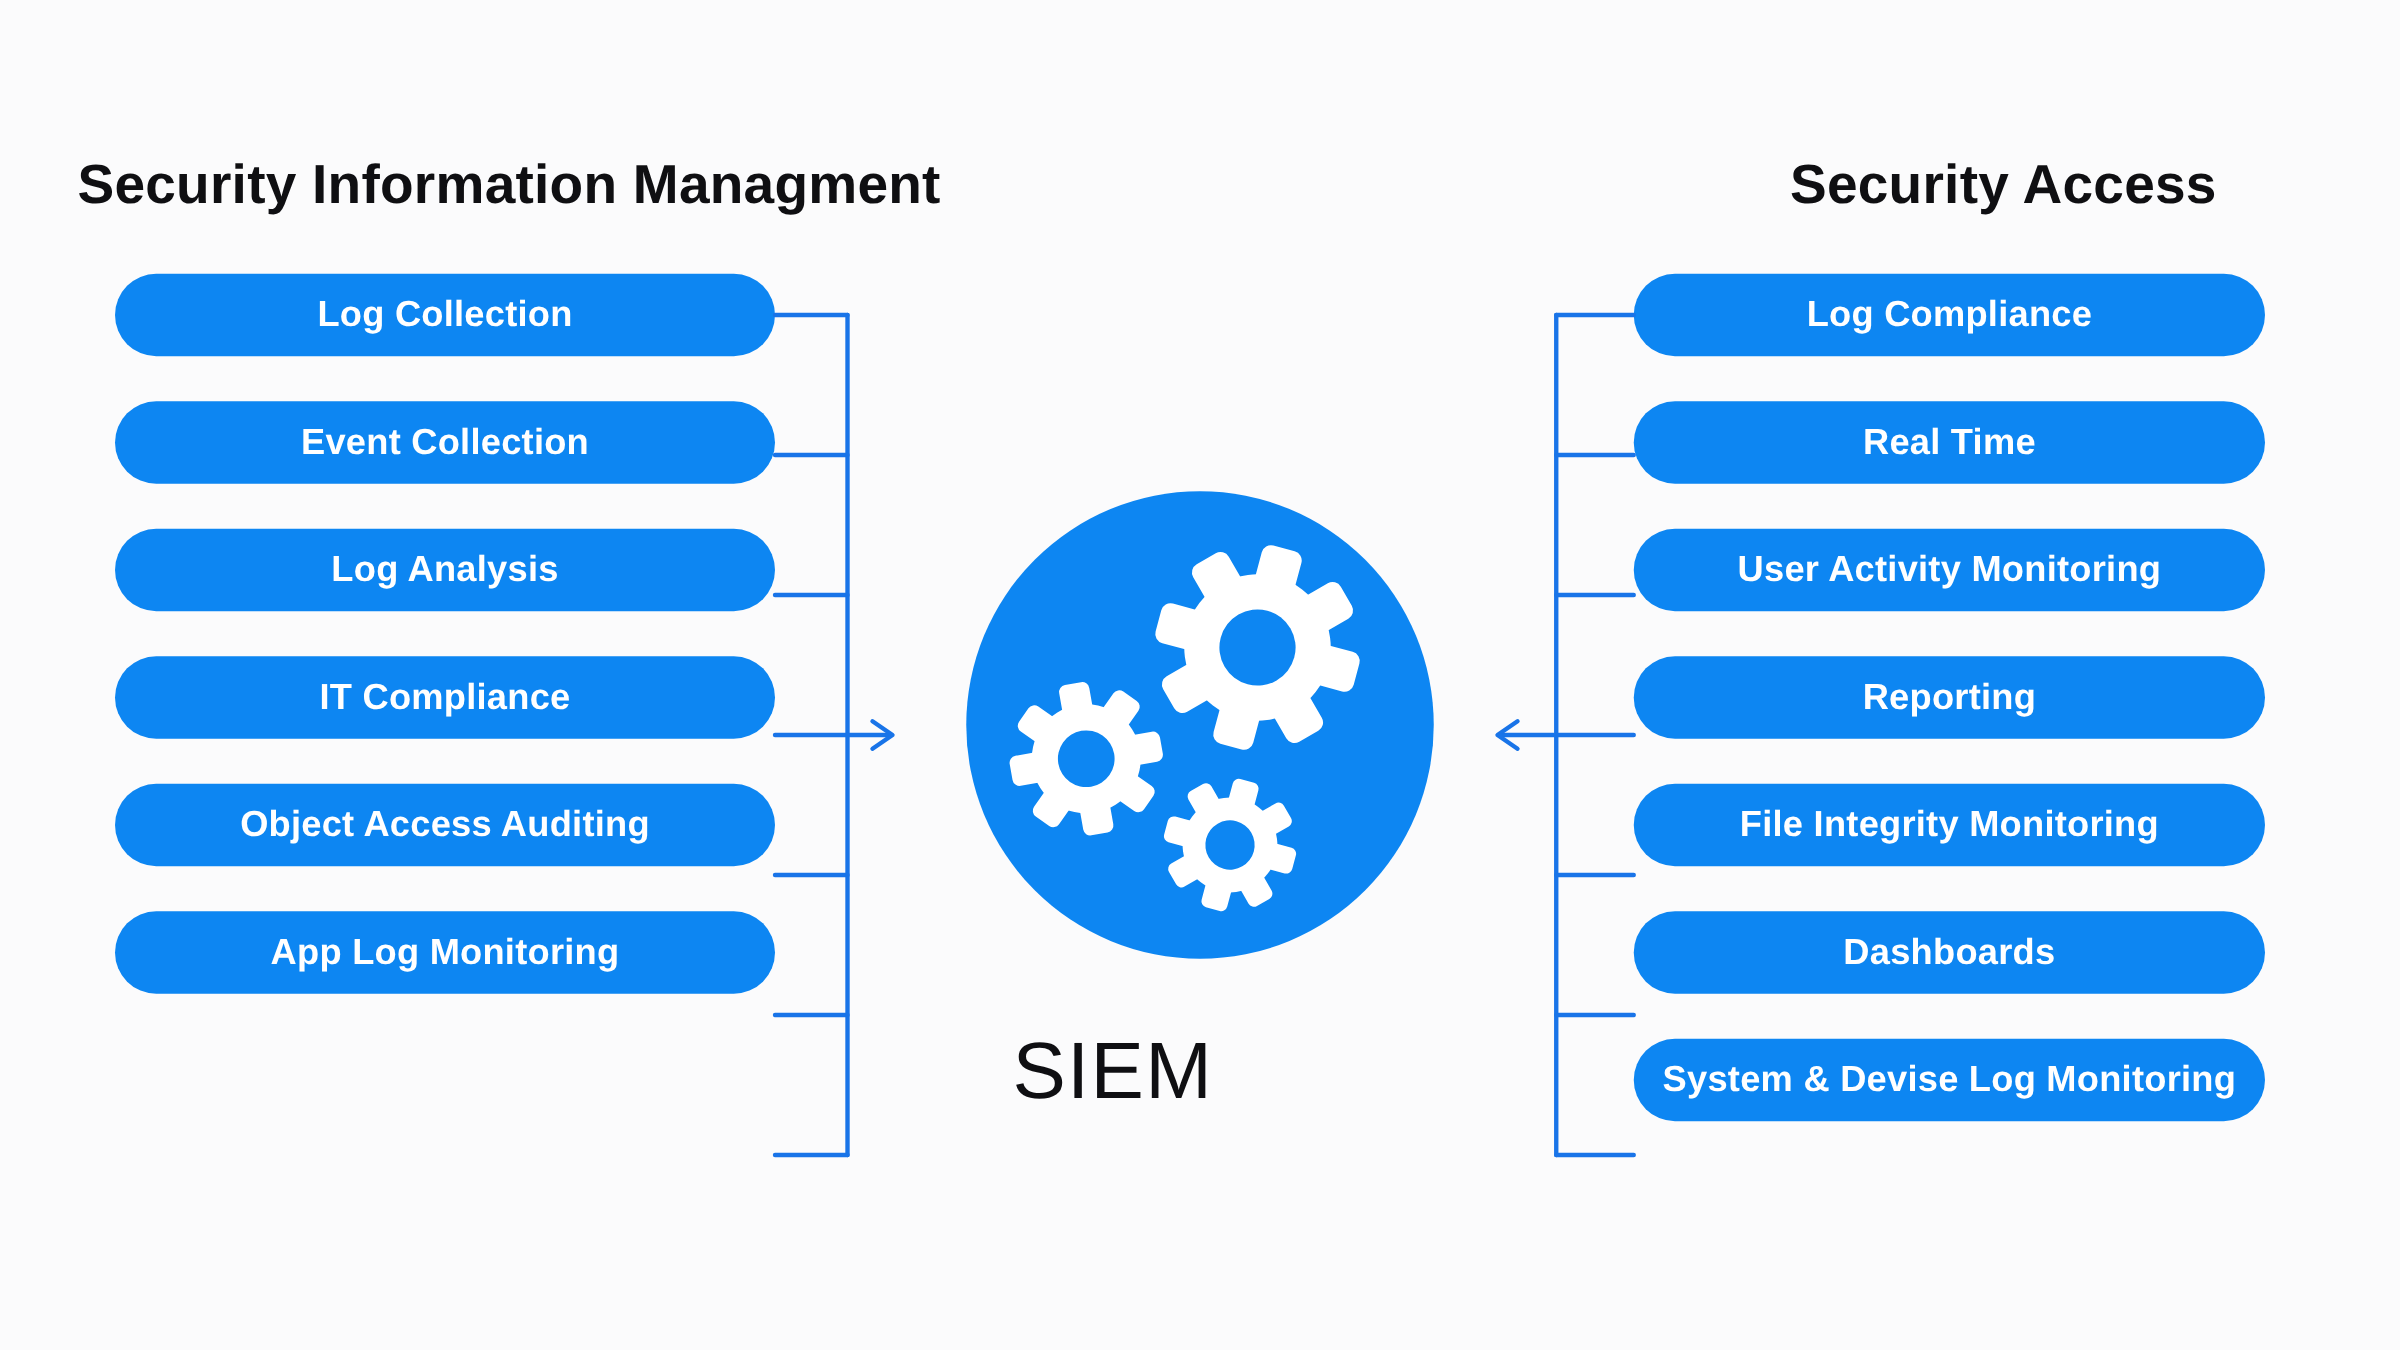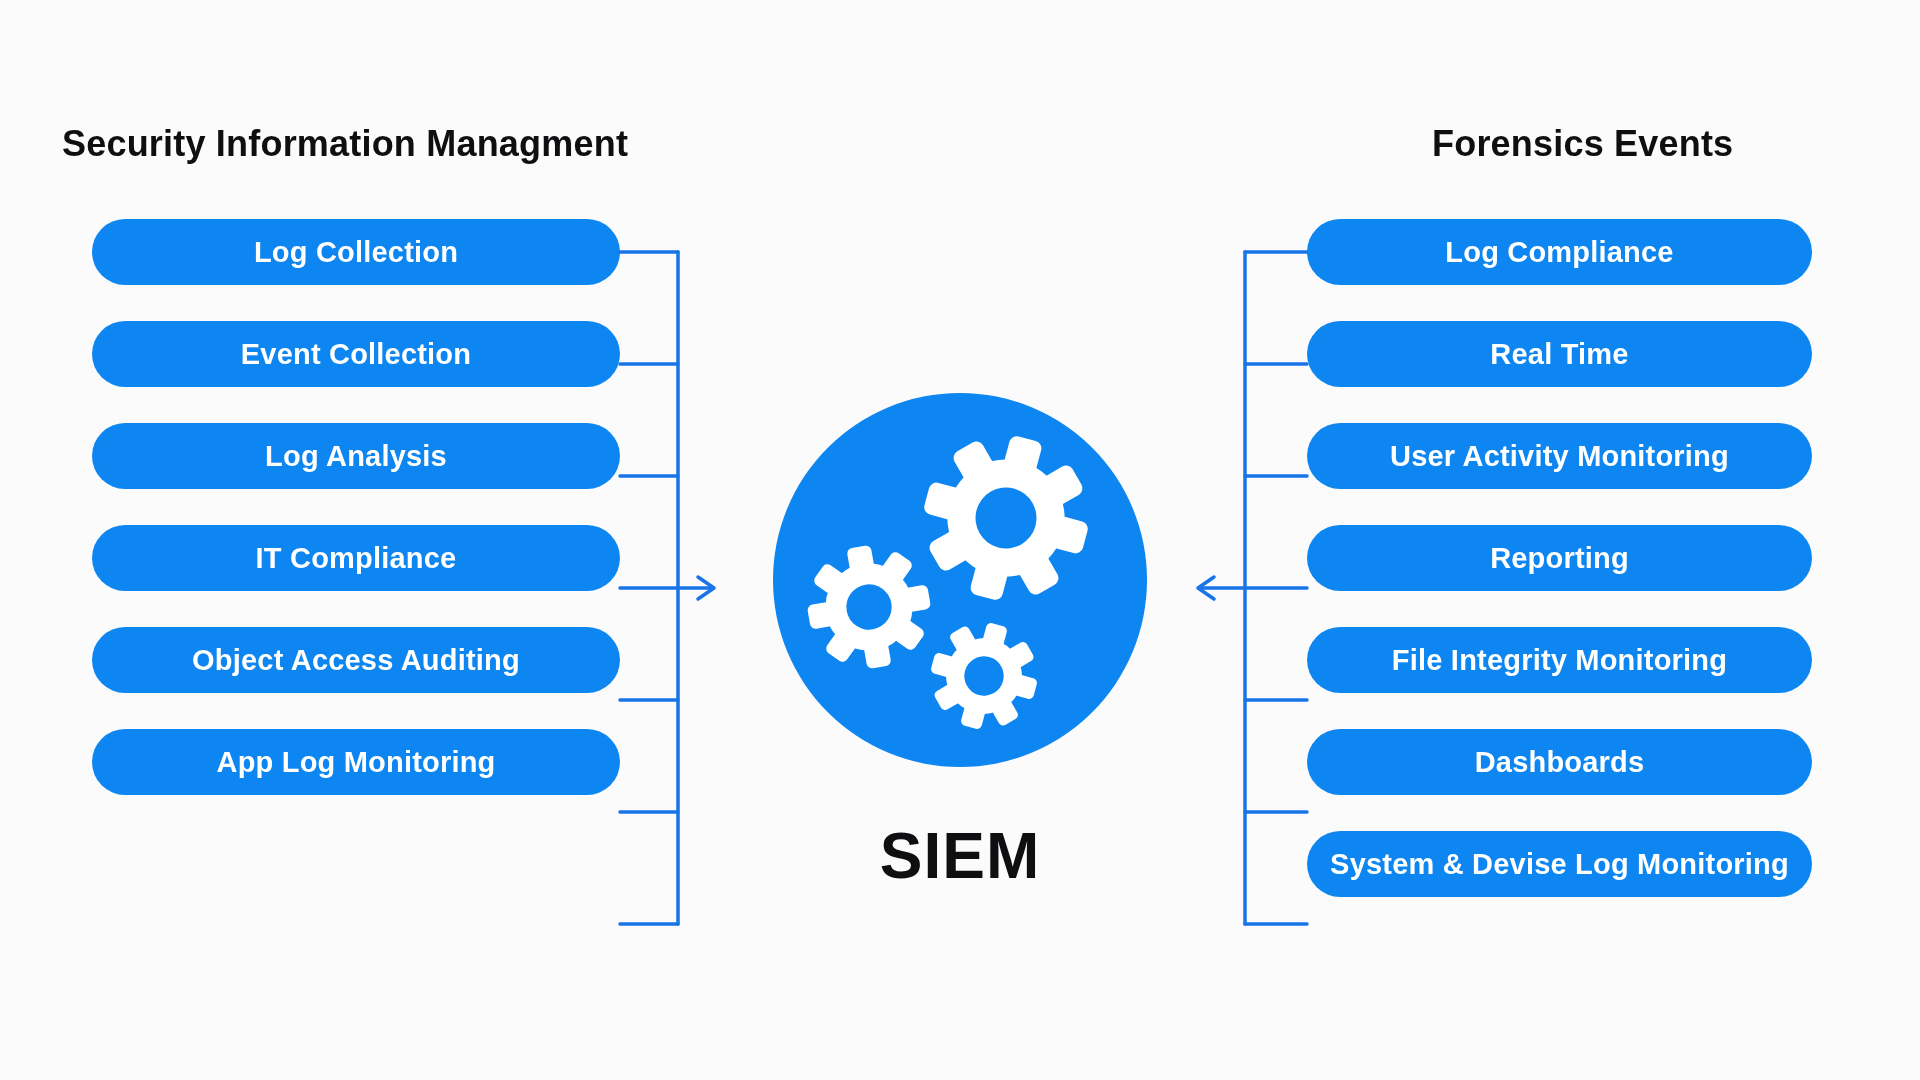--- a/index.html
+++ b/index.html
@@ -16,21 +16,21 @@
   }
   .canvas{
     position:relative;
     width:1920px;height:1080px;
     background:var(--background);
     overflow:hidden;
   }
   .col-title{
     position:absolute;
     top:122px;
-    font-size:36px;
+    font-size:44px;
     font-weight:700;
     color:var(--text-dark);
     letter-spacing:0.2px;
     white-space:nowrap;
     line-height:1.2;
   }
   .left-title{left:62px;}
   .right-title{left:1432px;}
   .pill-col{
     position:absolute;
@@ -73,35 +73,35 @@
     border-radius:50%;
     background:var(--pill-blue);
   }
   .gears{display:block;width:374px;height:374px;}
   .gear-part{fill:#ffffff;}
   .gear-hole{fill:var(--pill-blue,#0d86f2);}
   .siem-label{
     position:absolute;
     left:810px;top:824px;
     width:300px;
-    text-align:center;
+    text-align:left;
     font-size:64px;
-    font-weight:700;
+    font-weight:400;
     color:var(--text-dark);
     letter-spacing:1px;
     line-height:1.0;
   }
 </style>
 </head>
 <body>
 
 <div class="canvas">
 
   <div class="col-title left-title">Security Information Managment</div>
-  <div class="col-title right-title">Forensics Events</div>
+  <div class="col-title right-title">Security Access</div>
 
   <div class="pill-col left-col">
     <div class="pill">Log Collection</div>
     <div class="pill">Event Collection</div>
     <div class="pill">Log Analysis</div>
     <div class="pill">IT Compliance</div>
     <div class="pill">Object Access Auditing</div>
     <div class="pill">App Log Monitoring</div>
   </div>
 

